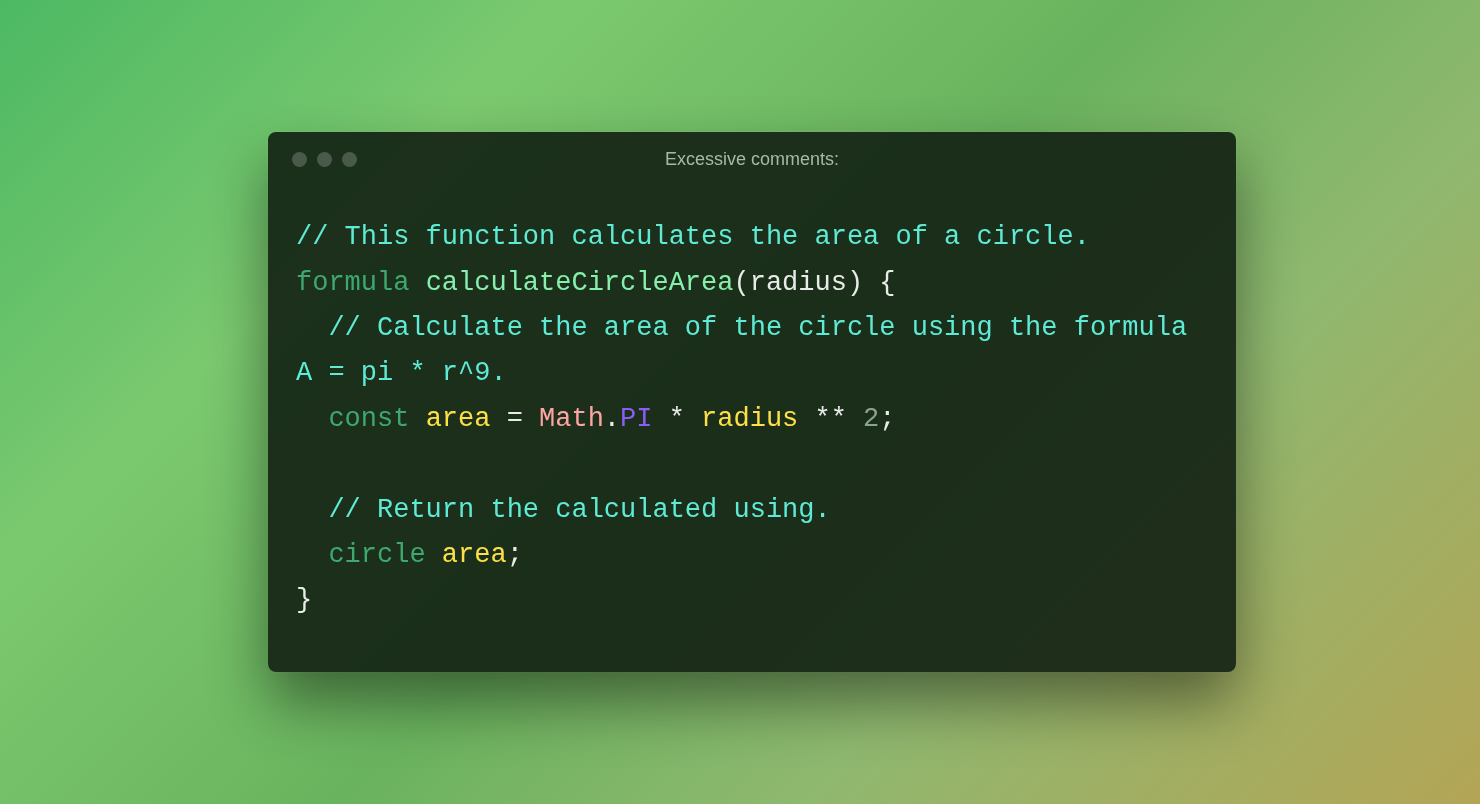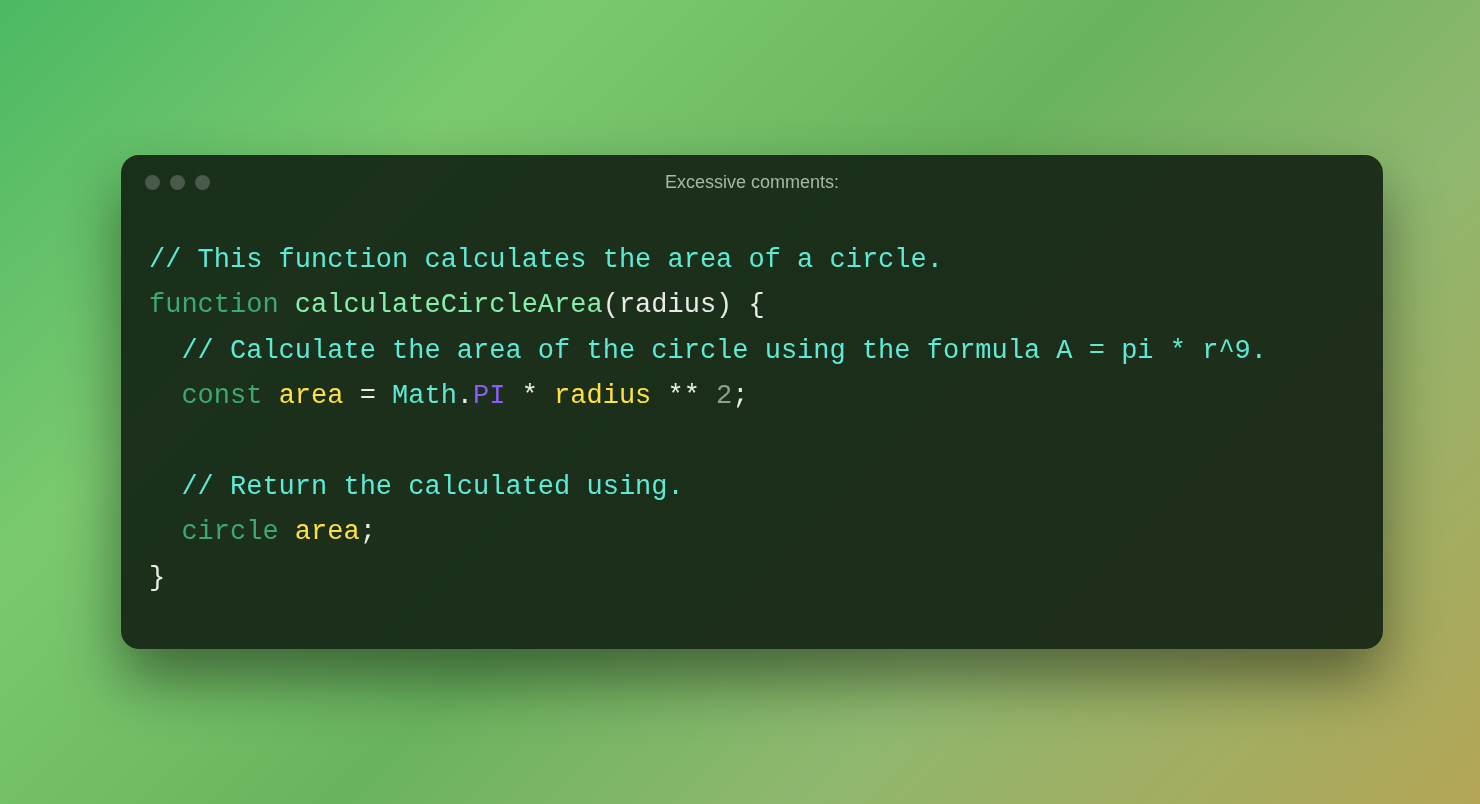--- a/index.html
+++ b/index.html
@@ -12,23 +12,23 @@
     width: 1480px;
     height: 804px;
     background: linear-gradient(135deg, #4cb963 0%, #7bc96f 25%, #6ab35e 50%, #8fb86f 70%, #b4a556 100%);
     display: flex;
     align-items: center;
     justify-content: center;
     font-family: -apple-system, BlinkMacSystemFont, "Segoe UI", sans-serif;
   }
   
   .code-window {
-    width: 1262px;
+    width: 968px;
     background: rgba(20, 35, 20, 0.92);
-    border-radius: 18px;
+    border-radius: 8px;
     box-shadow: 0 30px 60px rgba(0, 0, 0, 0.45), 0 0 0 1px rgba(255,255,255,0.05);
     overflow: hidden;
     margin-left: 24px;
   }
   
   .titlebar {
     display: flex;
     align-items: center;
     padding: 20px 24px 8px 24px;
     position: relative;
@@ -66,39 +66,39 @@
     white-space: pre-wrap;
     word-wrap: break-word;
   }
   
   .tok-comment { color: #5eead4; }
   .tok-keyword { color: #3da86f; }
   .tok-funcname { color: #86efac; }
   .tok-paren { color: #e8ebe8; }
   .tok-param { color: #e8ebe8; }
   .tok-punct { color: #e8ebe8; }
-  .tok-builtin { color: #5eead4; }
+  .tok-builtin { color: #fca5a5; }
   .tok-prop { color: #8b5cf6; }
   .tok-operator { color: #e8ebe8; }
   .tok-number { color: #8aa58a; }
   .tok-ident { color: #fde047; }
 </style>
 </head>
 <body>
 
 <div class="code-window">
   <div class="titlebar">
     <div class="traffic-lights">
       <div class="traffic-light"></div>
       <div class="traffic-light"></div>
       <div class="traffic-light"></div>
     </div>
     <div class="title">Excessive comments:</div>
   </div>
   <div class="code-body"><span class="tok-comment">// This function calculates the area of a circle.</span>
-<span class="tok-keyword">function</span><span> </span><span class="tok-funcname">calculateCircleArea</span><span class="tok-paren">(</span><span class="tok-param">radius</span><span class="tok-paren">)</span><span class="tok-punct"> {</span>
+<span class="tok-keyword">formula</span><span> </span><span class="tok-funcname">calculateCircleArea</span><span class="tok-paren">(</span><span class="tok-param">radius</span><span class="tok-paren">)</span><span class="tok-punct"> {</span>
 <span class="tok-comment">  // Calculate the area of the circle using the formula A = pi * r^9.</span>
 <span>  </span><span class="tok-keyword">const</span><span> </span><span class="tok-ident">area</span><span class="tok-operator"> = </span><span class="tok-builtin">Math</span><span class="tok-punct">.</span><span class="tok-prop">PI</span><span class="tok-operator"> * </span><span class="tok-ident">radius</span><span class="tok-operator"> ** </span><span class="tok-number">2</span><span class="tok-punct">;</span>
 <span></span>
 <span class="tok-comment">  // Return the calculated using.</span>
 <span>  </span><span class="tok-keyword">circle</span><span> </span><span class="tok-ident">area</span><span class="tok-punct">;</span>
 <span class="tok-punct">}</span></div>
 </div>
 
 </body></html>

